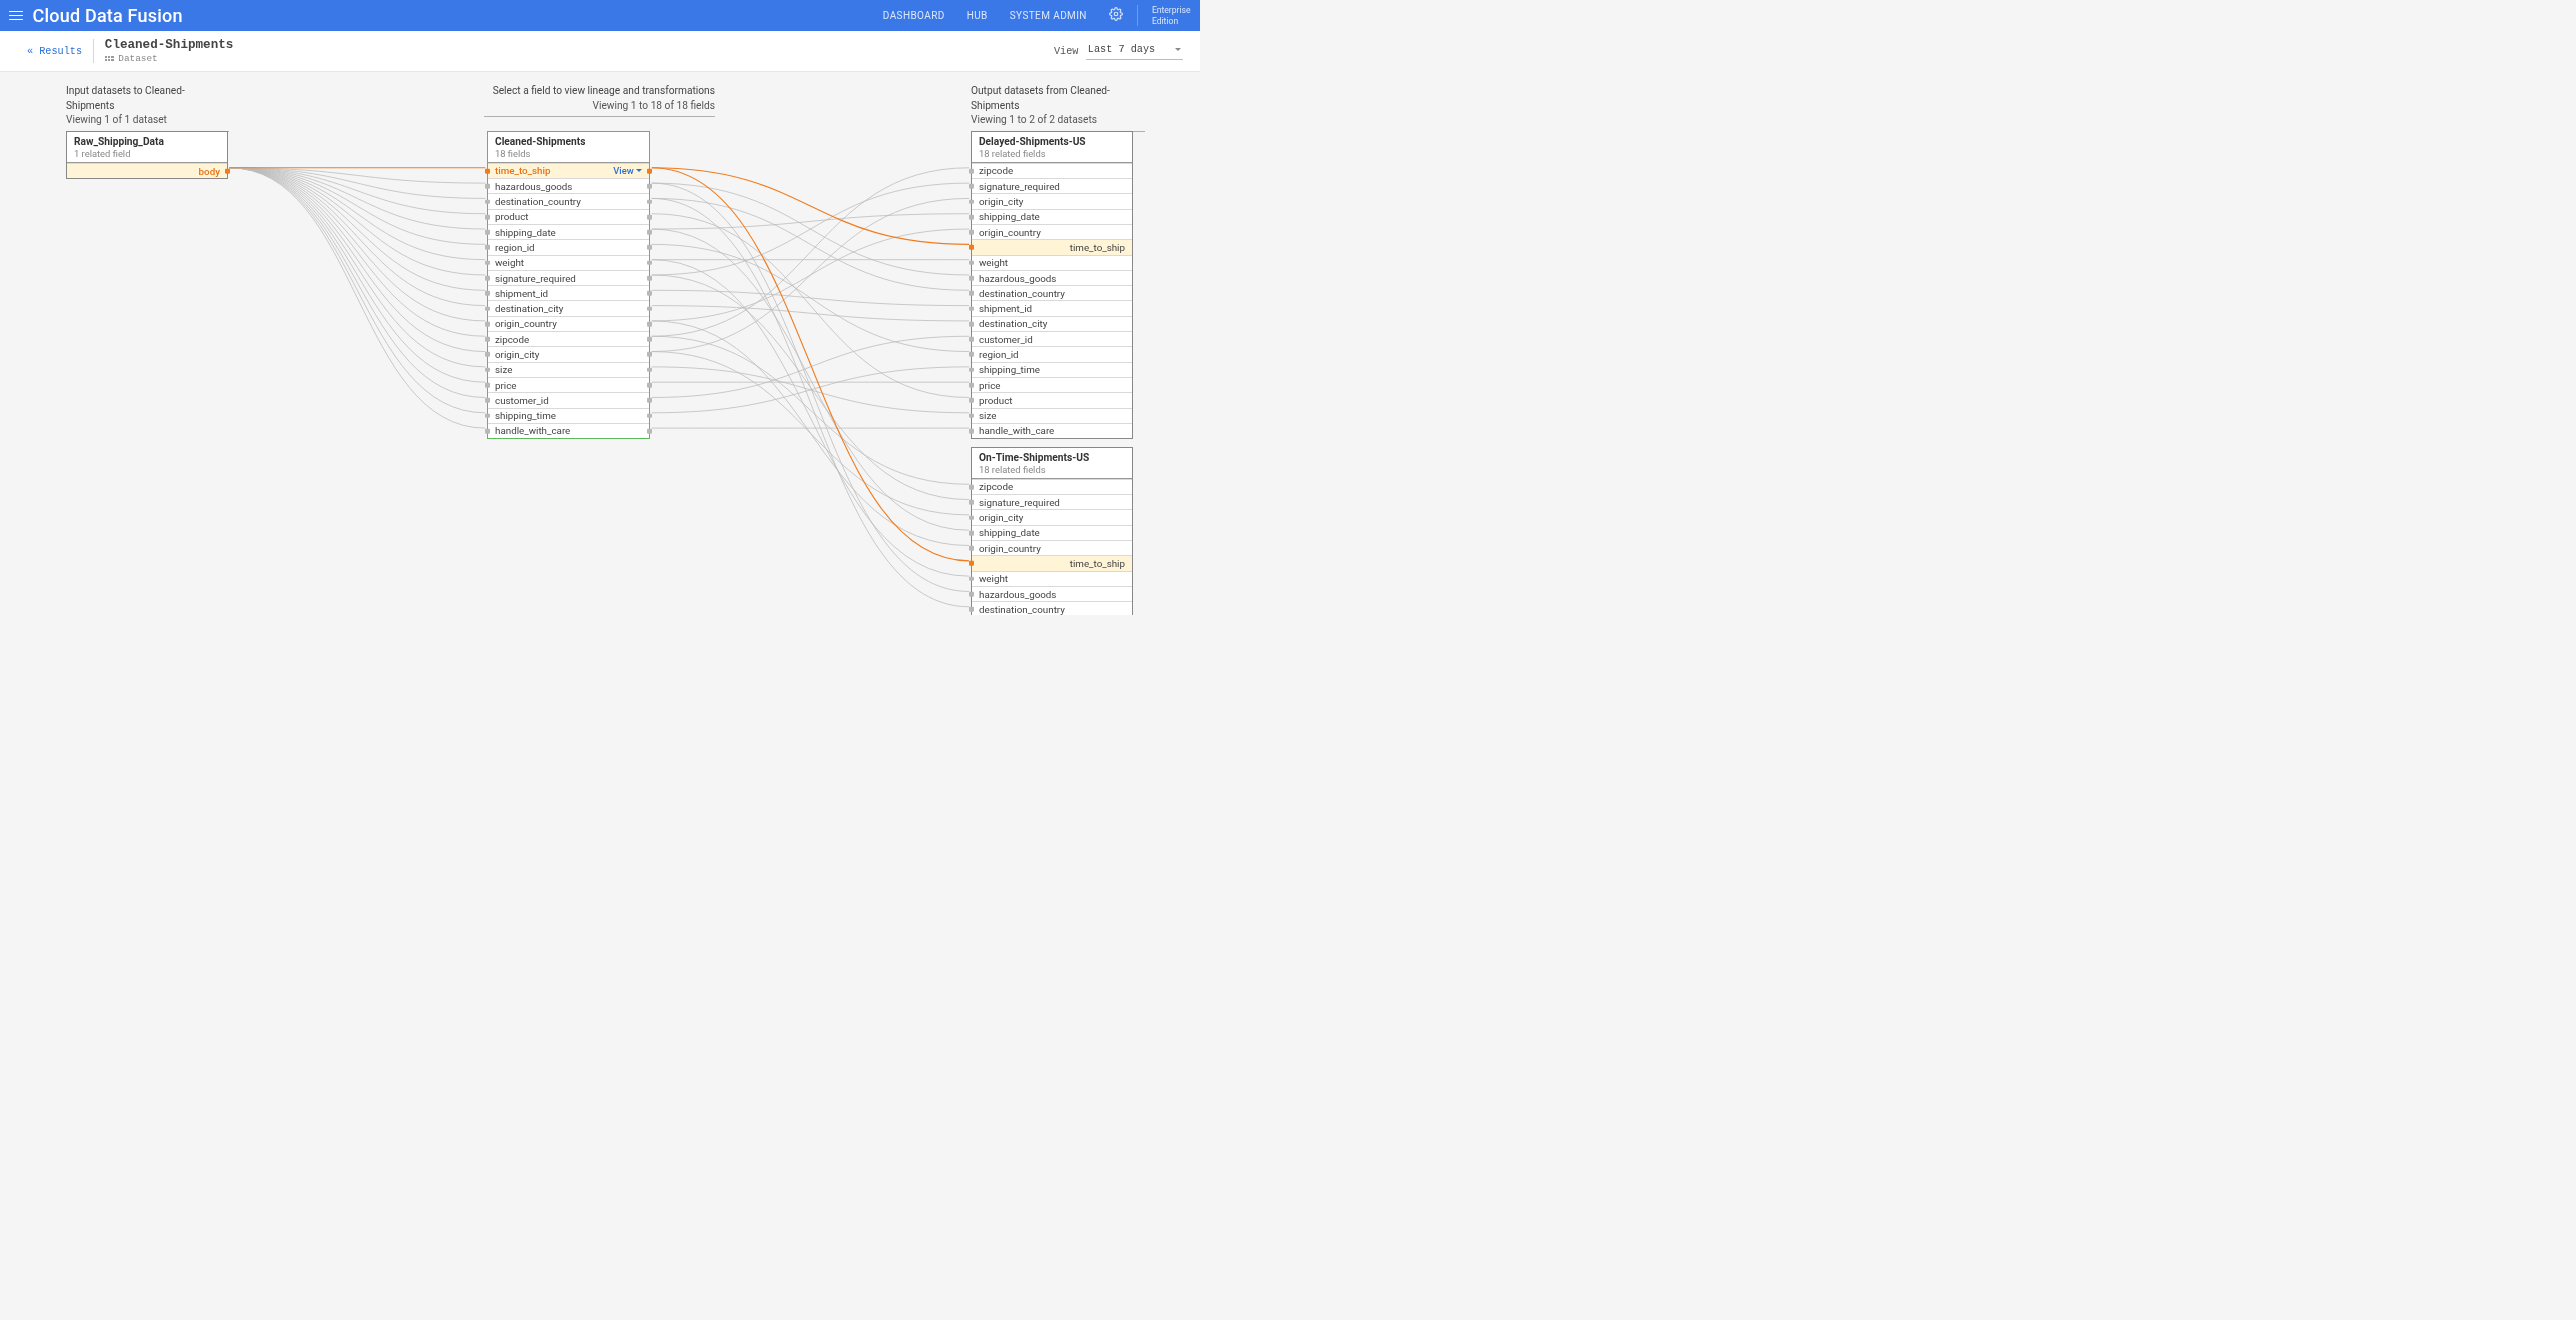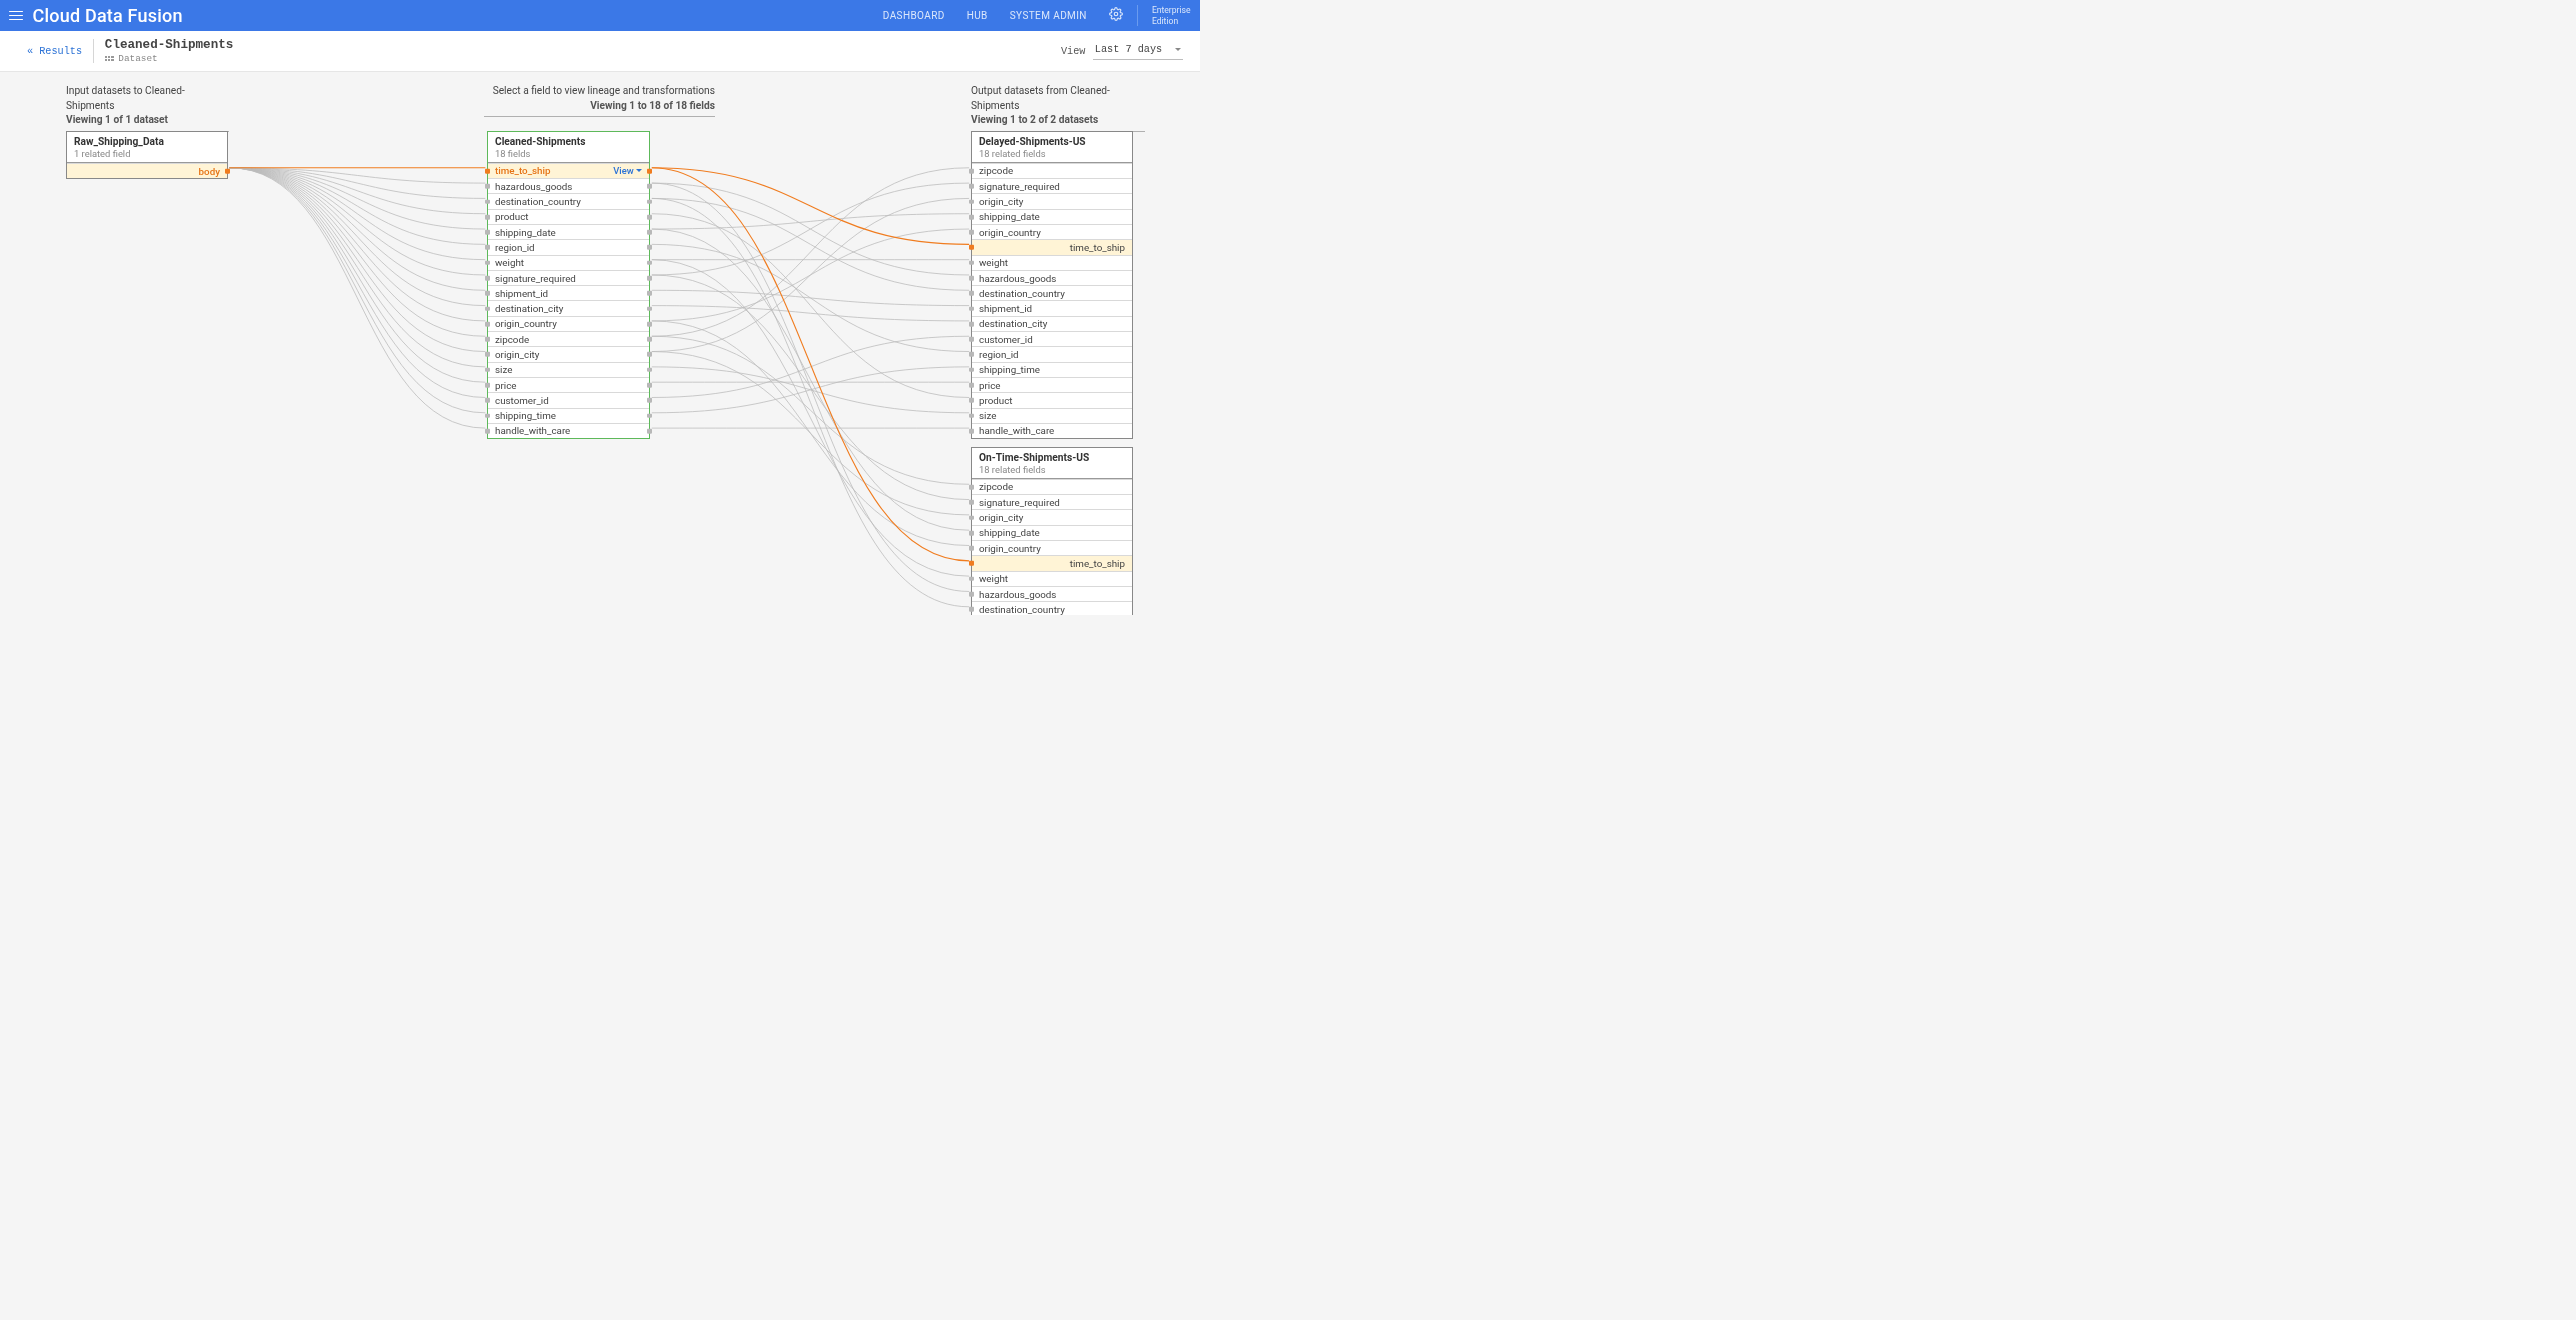--- a/index.html
+++ b/index.html
@@ -63,21 +63,21 @@
   grid-template-rows: repeat(2, 2.4px);
   gap: 0.8px;
 }
 .ds-icon span { background: #999; width: 2.4px; height: 2.4px; }
 .title-block { display: flex; flex-direction: column; line-height: 1.2; }
 .title-main { font-size: 12.6px; font-weight: 700; color: #444; }
 .title-sub { font-size: 9.4px; color: #888; display: flex; align-items: center; gap: 4.7px; }
 .subheader-spacer { flex: 1; }
 .view-label { font-size: 10.2px; color: #555; margin-right: 7.9px; }
 .view-dropdown {
-  display: flex; align-items: center; gap: 13px;
+  display: flex; align-items: center; gap: 20px;
   border-bottom: 0.8px solid #bdbdbd;
   padding: 1.6px 1.6px 3.9px 1.6px;
   cursor: pointer;
   font-size: 10.2px;
   color: #444;
 }
 .caret-down {
   width: 0; height: 0;
   border-left: 3.1px solid transparent;
   border-right: 3.1px solid transparent;
@@ -89,21 +89,21 @@
   height: calc(100% - 72px);
   overflow: hidden;
 }
 .section-hdr {
   position: absolute;
   font-size: 10.2px;
   color: #4a4a4a;
   line-height: 1.45;
 }
 .section-hdr .h1 { font-weight: 400; color: #444; }
-.section-hdr .h2 { font-weight: 700; color: #555; }
+.section-hdr .h2 { font-weight: 400; color: #555; }
 .section-hdr .underline { height: 0.8px; background: #b0b0b0; margin-top: 3.1px; }
 .ds-box {
   position: absolute;
   background: #fff;
   border: 1.2px solid #888;
   font-size: 10.2px;
 }
 .ds-box.center { border: 1.6px solid #5db95a; }
 .ds-head {
   padding: 3.9px 7px 3.1px 7px;

